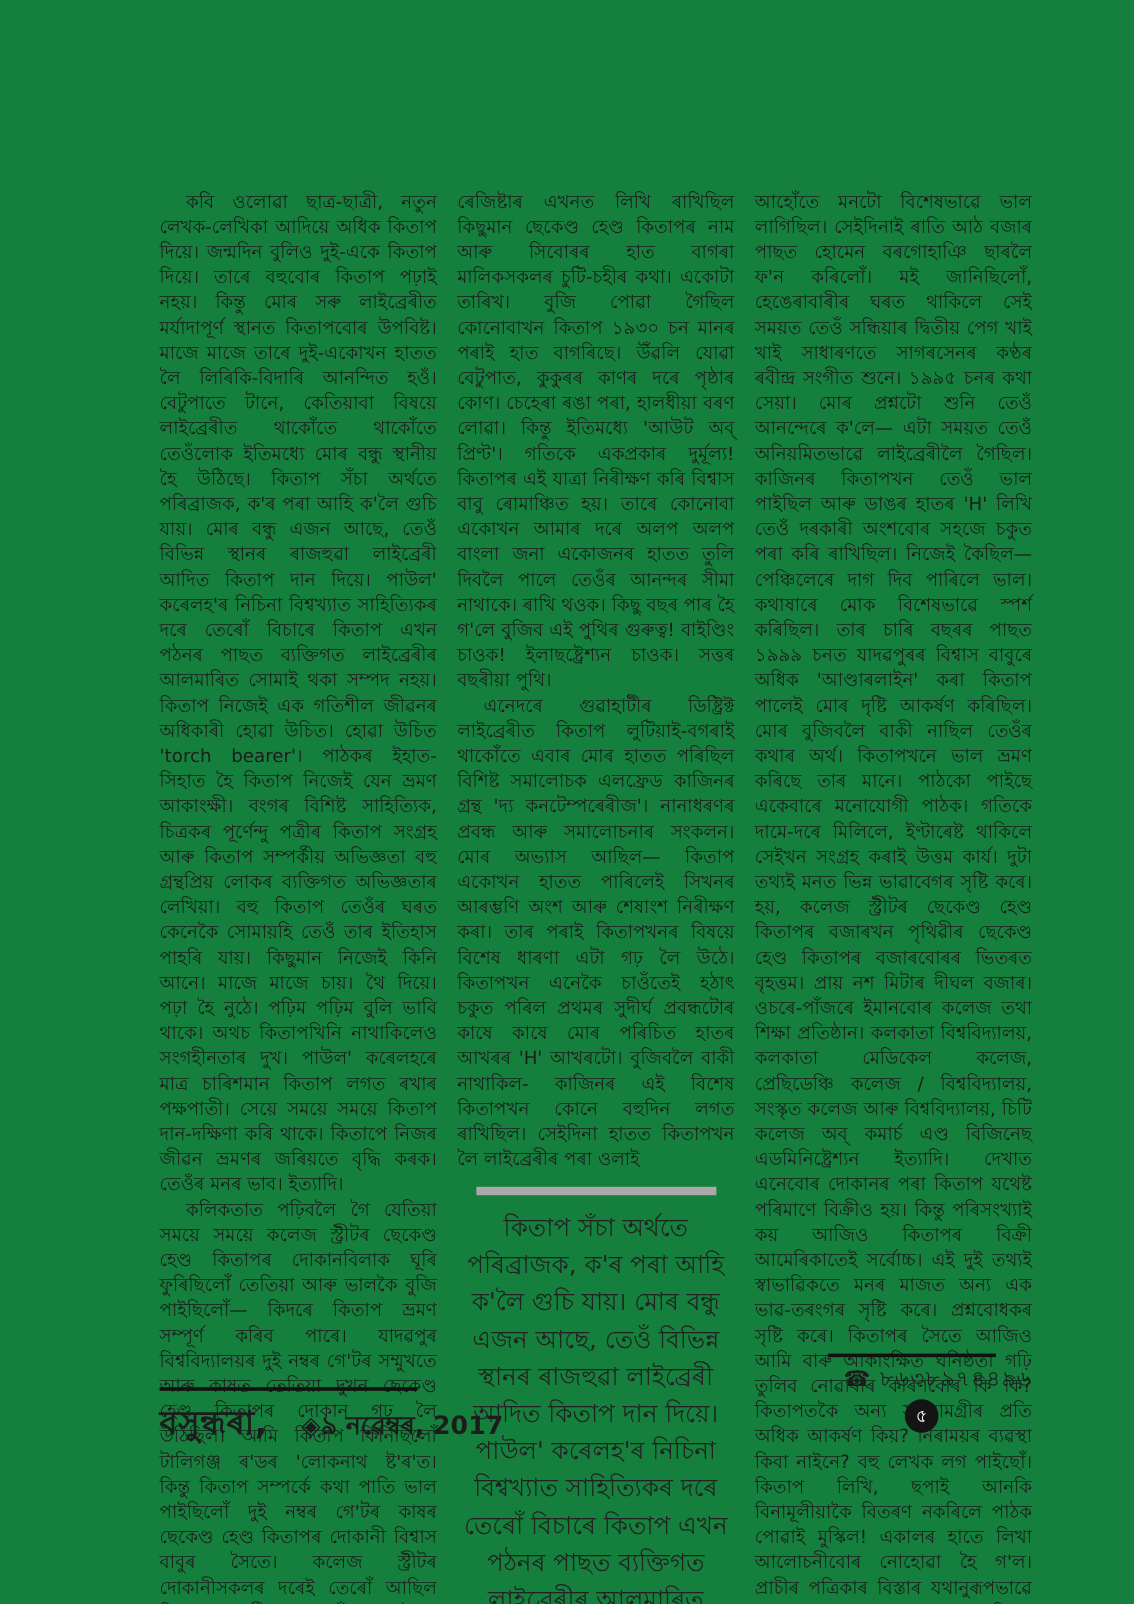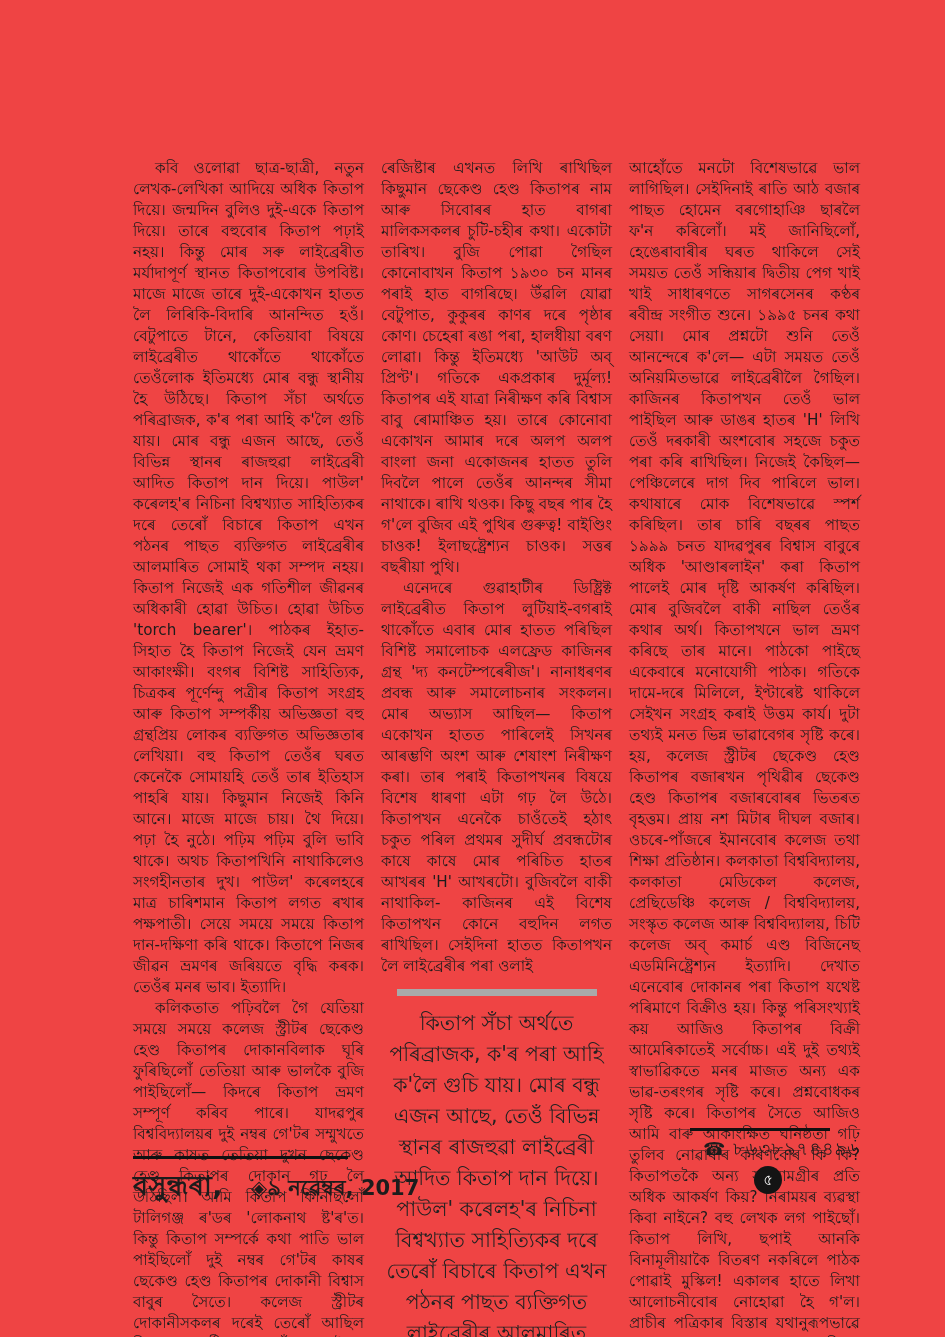--- a/index.html
+++ b/index.html
@@ -4,21 +4,21 @@
 <style>
   html, body {
     margin: 0;
     padding: 0;
     background: #ffffff;
   }
   .page {
     position: relative;
     width: 945px;
     height: 1337px;
-    background: #ef4444;
+    background: #15803d;
     overflow: hidden;
     font-family: "DejaVu Sans", sans-serif;
     color: #1c1c1c;
   }
   .content {
     position: absolute;
     left: 133px;
     top: 158px;
     width: 727px;
     display: flex;

